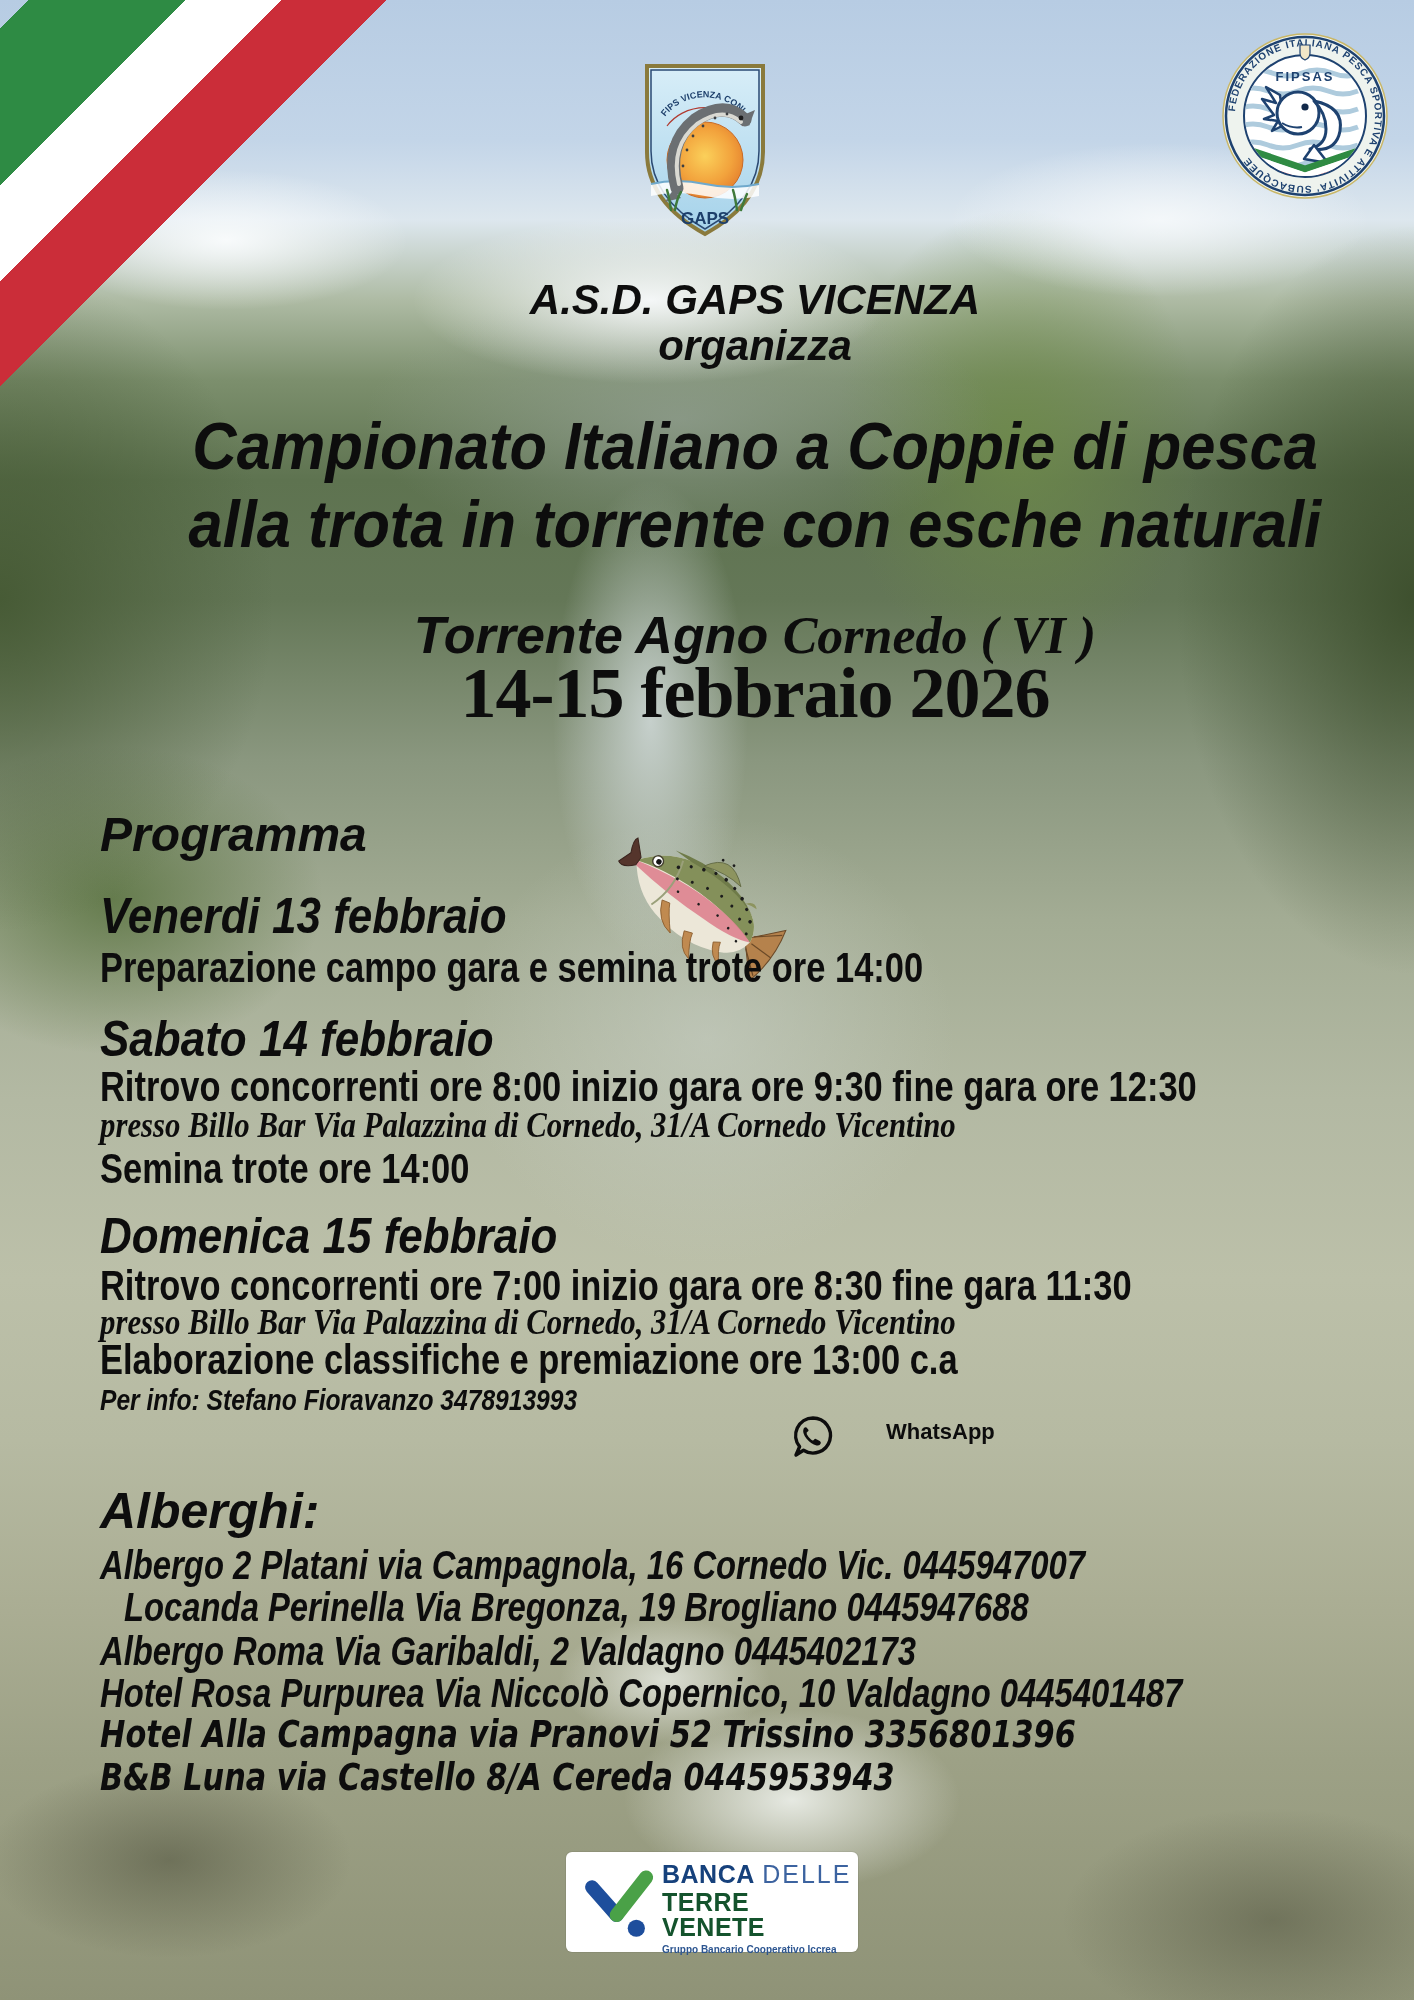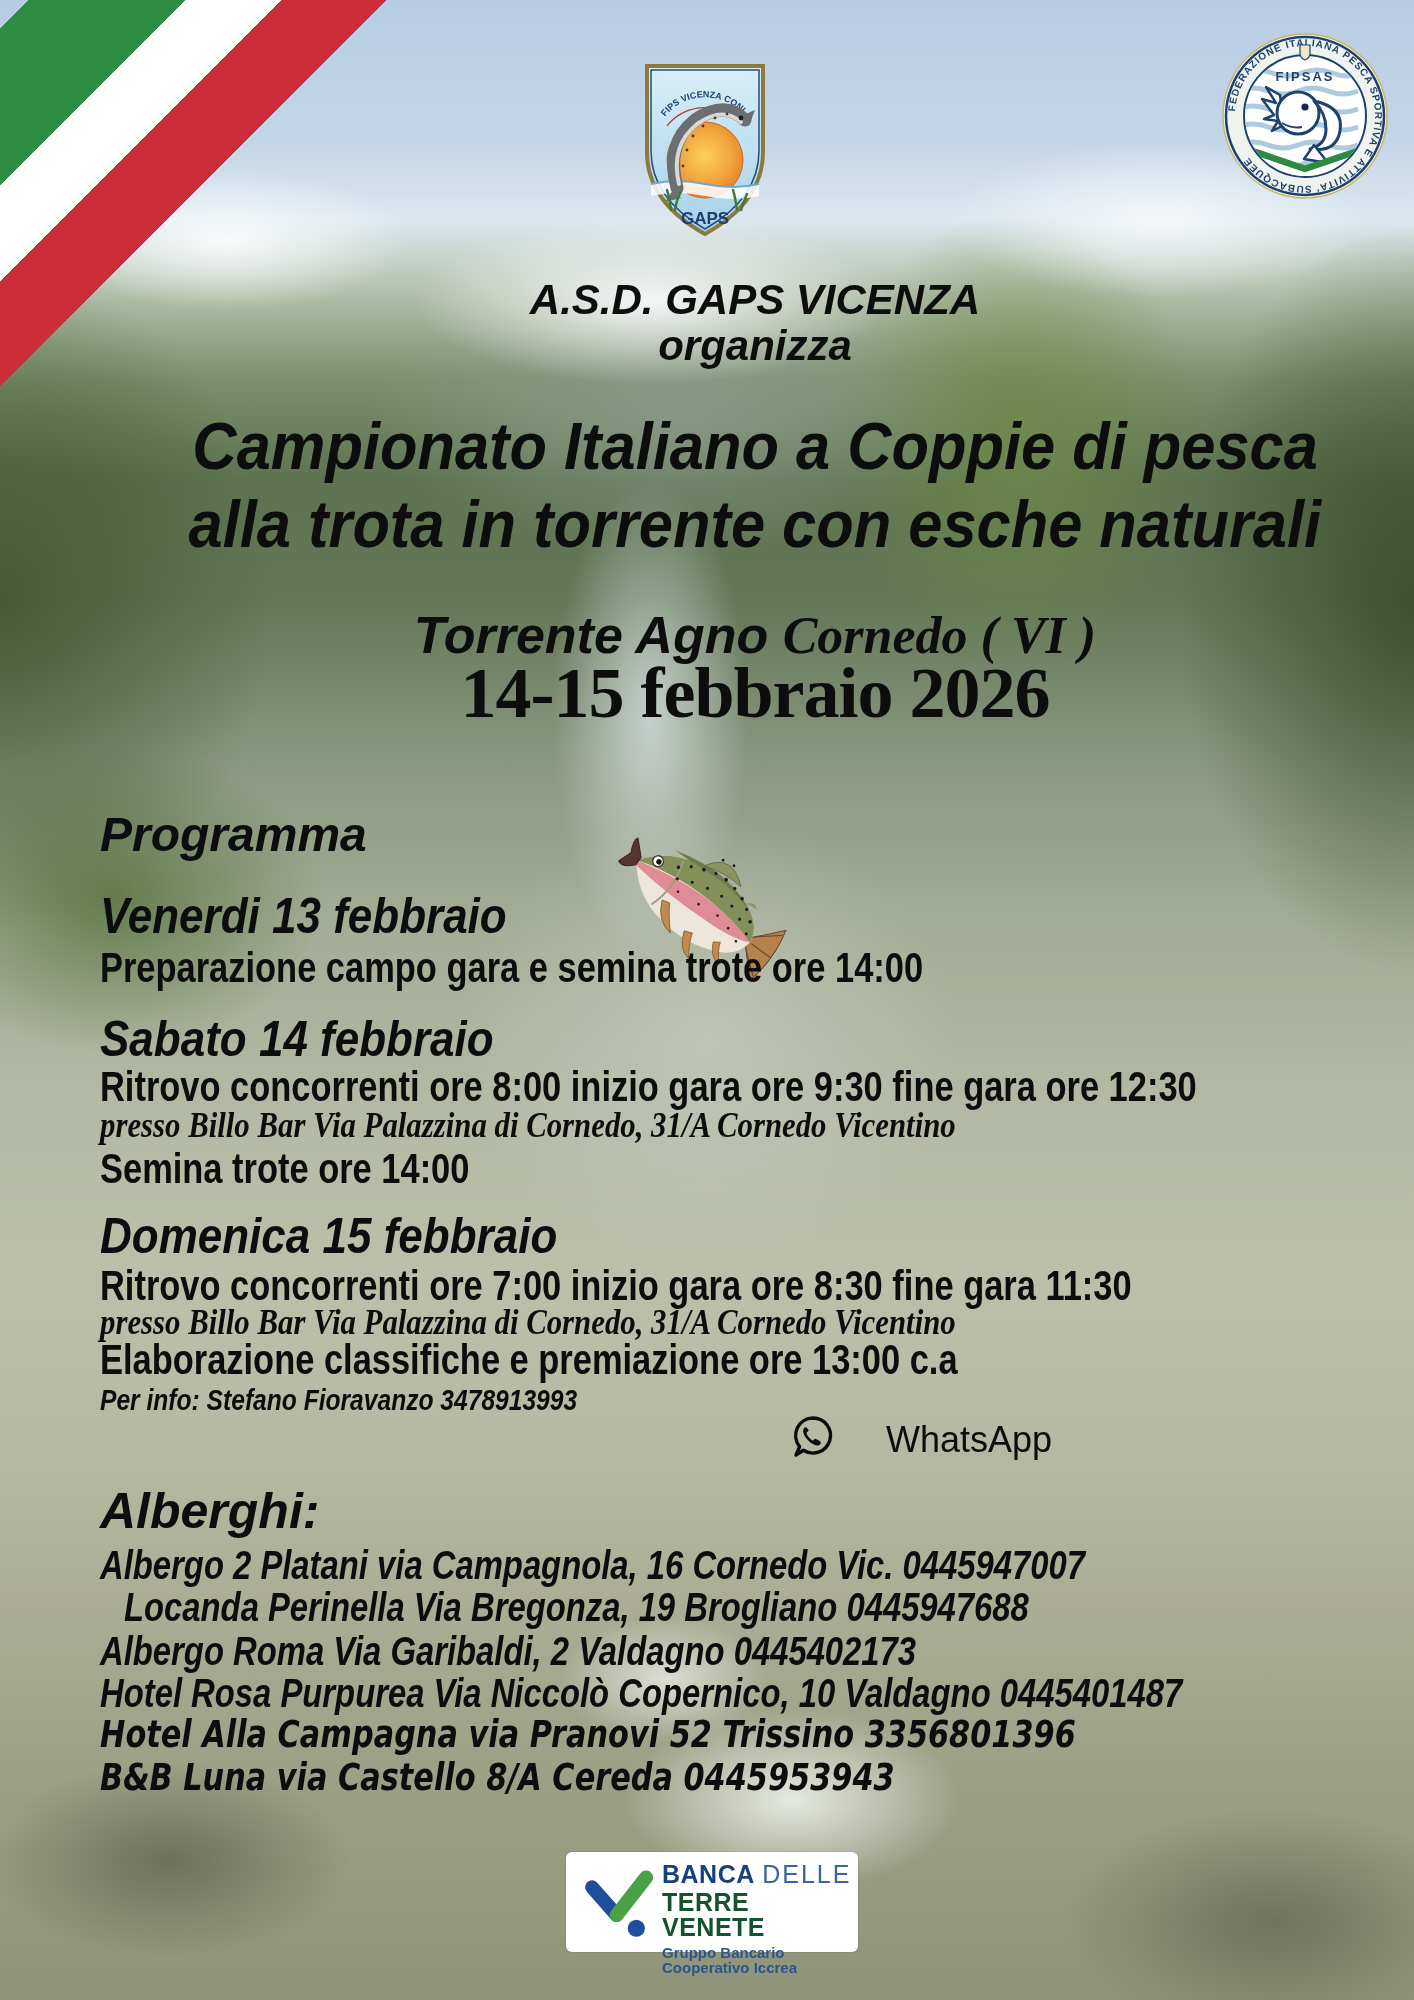--- a/index.html
+++ b/index.html
@@ -53,32 +53,32 @@
   .title1{top:412px;font-size:66px;}
   .title2{top:490px;font-size:66px;}
   .locline{top:608px;font-size:52px;}
   .locline .loc-detail{font-family:"Liberation Serif",serif;font-weight:bold;font-style:italic;}
   .dateline{top:656px;font-size:72px;letter-spacing:-1px;}
   .programma{top:810px;font-size:48px;}
   .day-h{font-size:50px;}
   .body-l{font-size:42px;}
   .presso-l{font-size:35px;}
   .info-l{top:1384px;font-size:30px;text-align:right;}
-  .wa-label{left:838px;top:1421px;font-size:36px;font-weight:normal;}
+  .wa-label{left:838px;top:1421px;font-size:22px;font-weight:bold;}
   .alberghi-h{top:1485px;font-size:50px;}
   .hotel{font-size:40px;}
 
   .logo{position:absolute;}
   .bank-box{position:absolute;left:566px;top:1852px;width:292px;height:100px;background:#ffffff;border-radius:6px;box-shadow:0 0 0 1px rgba(0,0,0,.06);}
   .bank-text{position:absolute;left:96px;top:10px;line-height:1;}
   .bank-l1{font-size:25px;letter-spacing:.5px;}
   .bank-strong{color:#16417c;font-weight:bold;}
   .bank-light{color:#3c63a0;font-weight:normal;letter-spacing:2px;}
   .bank-l2{font-size:25px;color:#14532d;font-weight:bold;margin-top:3px;letter-spacing:.5px;}
-  .bank-tag{font-size:15px;color:#2c5590;margin-top:5px;font-weight:bold;letter-spacing:0px;}
+  .bank-tag{font-size:10px;color:#2c5590;margin-top:5px;font-weight:bold;letter-spacing:0px;}
 
   svg{display:block;}
   .ovis{overflow:visible;}
 </style>
 </head>
 <body>
 
 <div class="poster">
   <div class="bg"></div>
 

